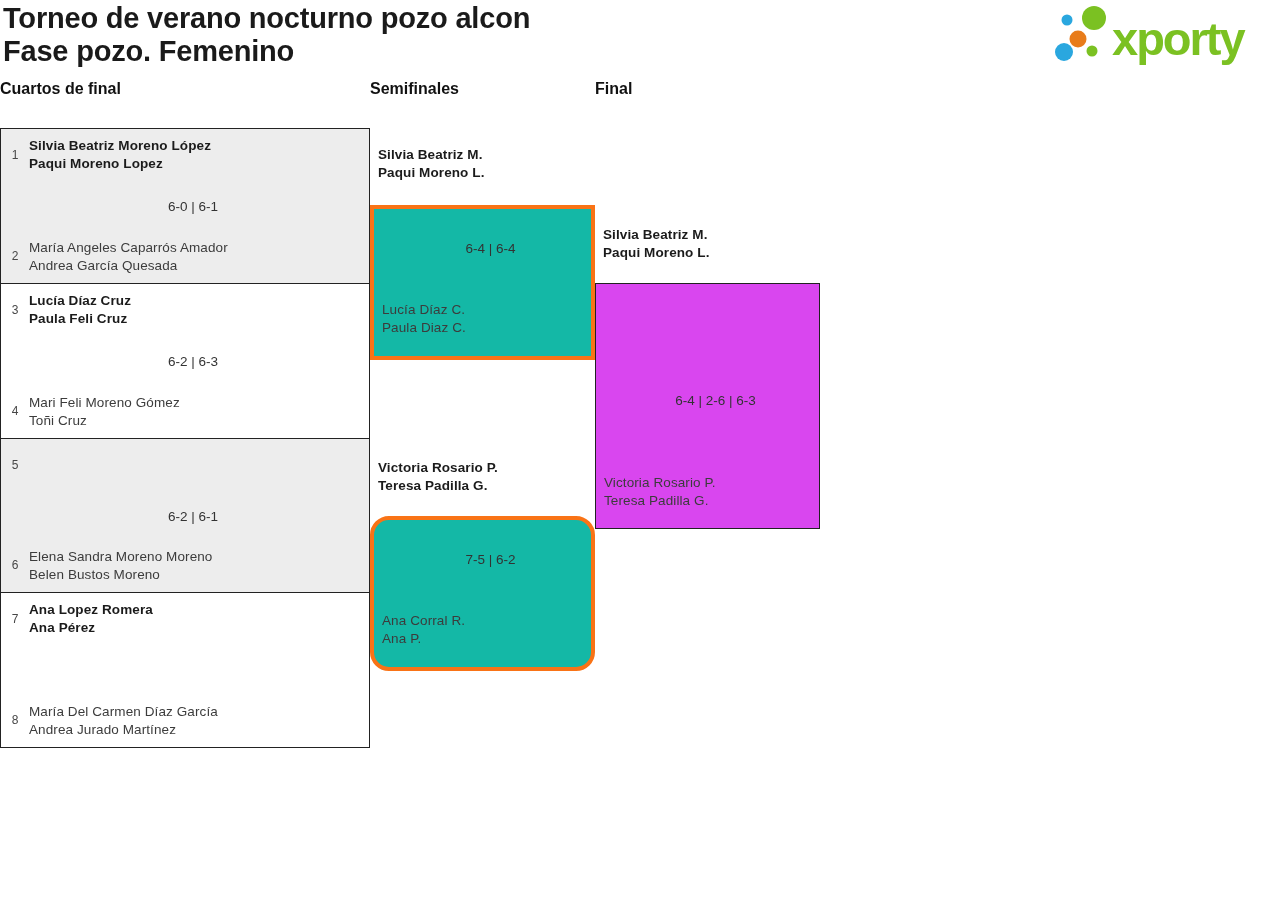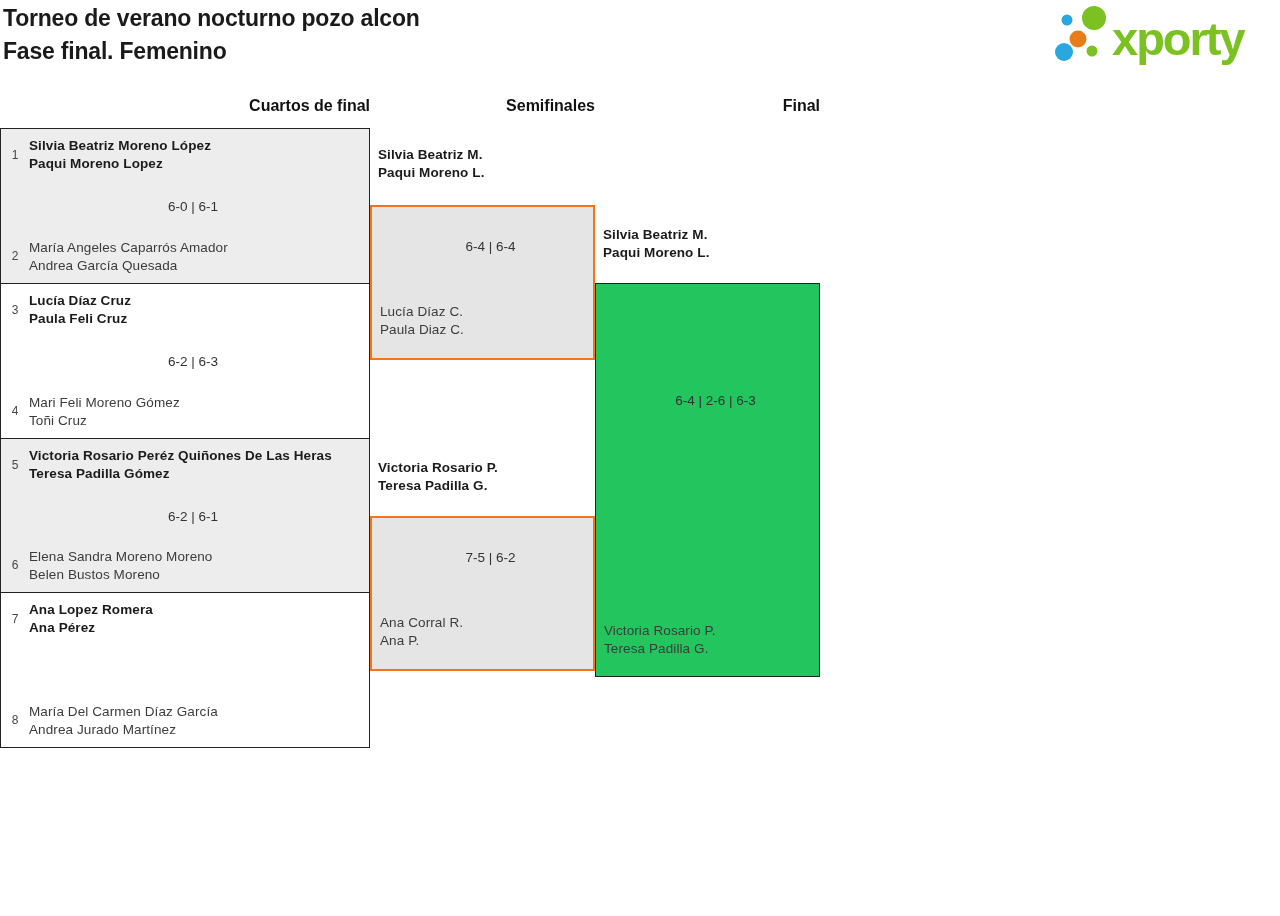--- a/index.html
+++ b/index.html
@@ -1,26 +1,26 @@
 <!DOCTYPE html>
 <html><head>
 <meta charset="utf-8">
 <style>
   html,body{margin:0;padding:0;background:#fff;}
   .stage{
     position:relative;width:1280px;height:916px;background:#ffffff;
     font-family:"Liberation Sans",sans-serif;color:#1d1d1d;overflow:hidden;
   }
   
-  .title{position:absolute;left:3px;top:2px;font-size:23px;line-height:33px;
+  .title{position:absolute;left:3px;top:2px;font-size:29px;line-height:33px;
          font-weight:700;color:#1a1a1a;letter-spacing:-0.2px;}
   .logo-svg{position:absolute;left:1050px;top:0;}
   
-  .round-label{position:absolute;top:97px;font-size:16px;font-weight:700;
-               color:#111;text-align:right;}
+  .round-label{position:absolute;top:80px;font-size:16px;font-weight:700;
+               color:#111;text-align:left;}
   .rl-qf{left:0;width:370px;}
   .rl-sf{left:370px;width:225px;}
   .rl-f{left:595px;width:225px;}
   
   .qf-col{position:absolute;left:0;top:128px;width:370px;height:620px;
           border:1px solid #222;box-sizing:border-box;display:flex;flex-direction:column;}
   .qf-match{position:relative;flex:1;background:#ffffff;}
   .qf-match + .qf-match{border-top:1px solid #222;}
   .qf-match.gray{background:#ededed;}
   .seed{position:absolute;left:5px;width:18px;text-align:center;
@@ -28,45 +28,45 @@
   .seed-top{top:18px;}
   .seed-bottom{bottom:19px;}
   .team{font-size:13.5px;line-height:18px;color:#3c3c3c;letter-spacing:0.1px;}
   .team.winner{font-weight:700;color:#1b1b1b;}
   .team-top{position:absolute;left:28px;top:8px;}
   .team-bottom{position:absolute;left:28px;bottom:8px;}
   .score{position:absolute;left:0;right:0;text-align:center;
          font-size:13.5px;color:#333;line-height:18px;margin-left:16px;}
   .qf-match .score{top:69px;}
   
-  .sf-box{position:absolute;left:370px;width:225px;height:155px;background:#e5e5e5;
-          border:2px solid #f97316;box-sizing:border-box;}
+  .sf-box{position:absolute;left:370px;width:225px;height:155px;background:#14b8a6;
+          border:4px solid #f97316;box-sizing:border-box;}
   .sf1{top:205px;}
-  .sf2{top:516px;}
+  .sf2{top:516px;border-radius:19px;}
   .sf-box .score{top:31px;}
   .team-loser-in-box{position:absolute;left:8px;bottom:19px;}
   
-  .final-box{position:absolute;left:595px;top:283px;width:225px;height:394px;
-             background:#22c55e;border:1px solid #222;box-sizing:border-box;}
+  .final-box{position:absolute;left:595px;top:283px;width:225px;height:246px;
+             background:#d946ef;border:1px solid #222;box-sizing:border-box;}
   .final-box .score{top:108px;}
   .final-box .team-loser-in-box{bottom:18px;}
   
   .float-team{position:absolute;}
   .sf1-winner{left:378px;top:146px;}
   .sf2-winner{left:378px;top:459px;}
   .final-winner{left:603px;top:226px;}
 </style>
 </head>
 <body>
 
 <div class="stage">
 
   <div class="title">
     <div>Torneo de verano nocturno pozo alcon</div>
-    <div>Fase final. Femenino</div>
+    <div>Fase pozo. Femenino</div>
   </div>
 
   <svg class="logo-svg" width="230" height="74" viewBox="0 0 230 74">
     <circle cx="17" cy="20" r="5.5" fill="#2aa7df"></circle>
     <circle cx="44" cy="18" r="12" fill="#7bc122"></circle>
     <circle cx="28" cy="39" r="8.5" fill="#e87c1a"></circle>
     <circle cx="14" cy="52" r="9" fill="#2aa7df"></circle>
     <circle cx="42" cy="51" r="5.5" fill="#7bc122"></circle>
     <text x="62" y="55" font-family="Liberation Sans, sans-serif" font-size="47" font-weight="700" letter-spacing="-2" fill="#7bc122">xporty</text>
   </svg>
@@ -100,24 +100,20 @@
       <div class="score">6-2 | 6-3</div>
       <div class="team team-bottom">
         <div>Mari Feli Moreno Gómez</div>
         <div>Toñi Cruz</div>
       </div>
       <div class="seed seed-bottom">4</div>
     </div>
 
     <div class="qf-match gray">
       <div class="seed seed-top">5</div>
-      <div class="team winner team-top">
-        <div>Victoria Rosario Peréz Quiñones De Las Heras</div>
-        <div>Teresa Padilla Gómez</div>
-      </div>
       <div class="score">6-2 | 6-1</div>
       <div class="team team-bottom">
         <div>Elena Sandra Moreno Moreno</div>
         <div>Belen Bustos Moreno</div>
       </div>
       <div class="seed seed-bottom">6</div>
     </div>
 
     <div class="qf-match">
       <div class="seed seed-top">7</div>

